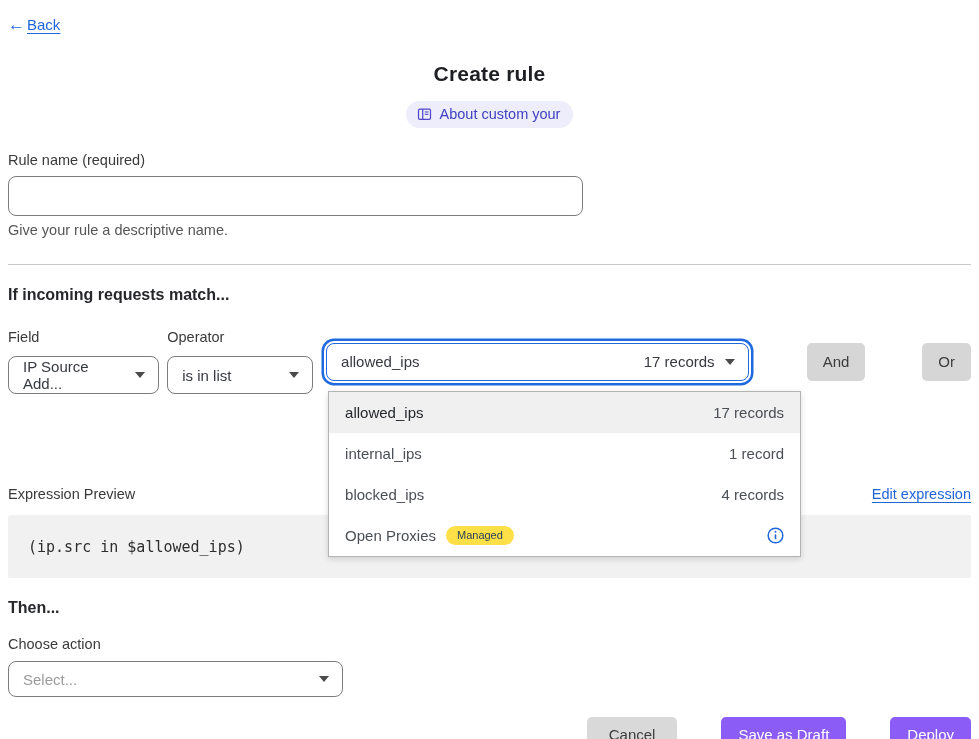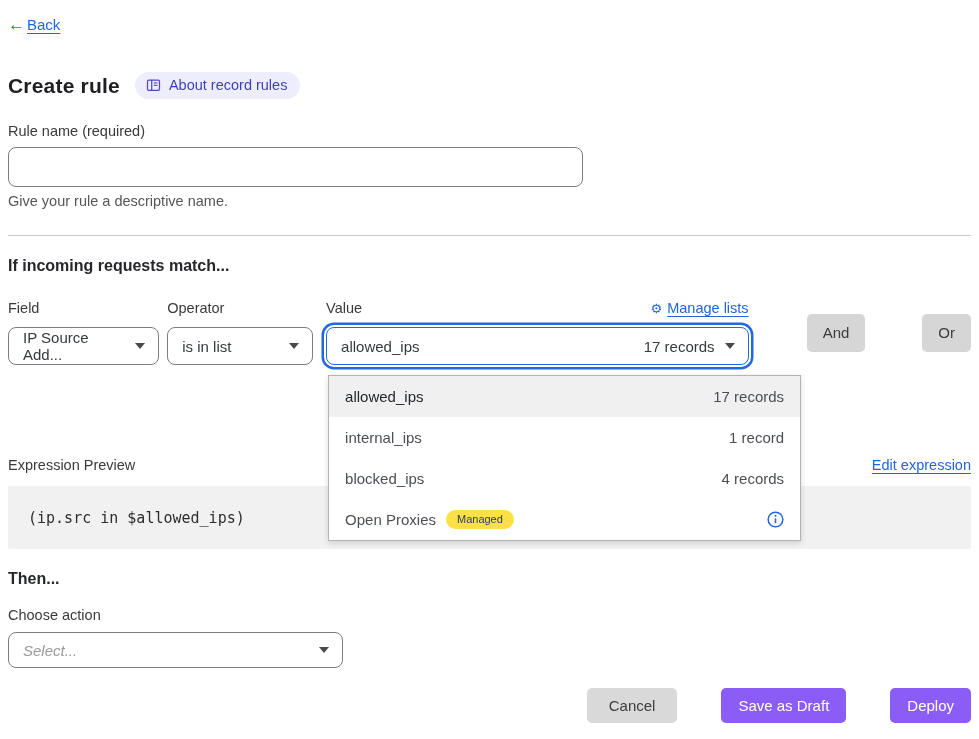--- a/index.html
+++ b/index.html
@@ -12,21 +12,21 @@
   }
   .container { position:relative; padding:0 8px; width:979px; }
 
   
   .back-link { display:inline-flex; align-items:center; gap:2px; margin-top:16px;
     color:#2166d9; font-size:15px; cursor:pointer; }
   .back-link .arrow { font-size:17px; line-height:1; }
   .back-link .txt { text-decoration:underline; text-underline-offset:3px; }
 
   
-  .title-row { display:flex; align-items:center; gap:15px; margin-top:39px; }
+  .title-row { display:flex; align-items:center; gap:15px; margin-top:29px;flex-direction:column; }
   h1 { margin:0; font-size:21px; font-weight:bold; color:#1e1f22; letter-spacing:.2px; }
   .about-badge { display:inline-flex; align-items:center; gap:8px;
     background:#ededfb; color:#3f3fc1; border-radius:15px;
     padding:5px 13px 6px 11px; font-size:14.5px; cursor:pointer; }
 
   
   .field-label { margin-top:24px; font-size:14.5px; color:#3a3a3a; }
   .rule-input { display:block; margin-top:8px; width:575px; height:40px;
     border:1px solid #7d7d7d; border-radius:8px; padding:0 12px; font-size:15px;
     font-family:"Liberation Sans", sans-serif; }
@@ -82,21 +82,21 @@
   .edit-link { color:#2166d9; font-size:14.5px; text-decoration:underline;
     text-underline-offset:3px; cursor:pointer; }
   .code-block { margin-top:13px; height:63px; background:#f1f1f1; border-radius:2px;
     display:flex; align-items:center; padding-left:20px;
     font-family:"DejaVu Sans Mono", monospace; font-size:15px; color:#2e2e2e; }
 
   
   .then-heading { margin-top:25px; }
   .action-label { margin-top:19px; }
   .action-select { margin-top:9px; width:335px; height:36px; }
-  .placeholder { color:#9a9a9a;font-style:italic; }
+  .placeholder { color:#9a9a9a; }
 
   
   .footer { display:flex; justify-content:flex-end; gap:0; margin-top:20px; }
   .footer .btn { height:35px; }
   .footer .btn-gray { padding:0 22px; background:#d9d9d9; }
   .btn-blue { background:#8b5cf6; color:#ffffff;text-align:right; }
   .footer .btn-blue { padding:0 17px; }
 
   .info-icon { display:inline-flex; cursor:pointer; }
 </style>
@@ -116,21 +116,21 @@
     <h1>Create rule</h1>
     <span class="about-badge">
       <span style="display:inline-flex;">
         <svg width="15" height="15" viewBox="0 0 16 16">
           <rect x="1.6" y="2.2" width="12.8" height="11" rx="1.4" fill="none" stroke="#4f46c8" stroke-width="1.3"></rect>
           <line x1="6.1" y1="2.2" x2="6.1" y2="13.2" stroke="#4f46c8" stroke-width="1.3"></line>
           <line x1="8.3" y1="5.3" x2="12.2" y2="5.3" stroke="#4f46c8" stroke-width="1.2"></line>
           <line x1="8.3" y1="7.8" x2="12.2" y2="7.8" stroke="#4f46c8" stroke-width="1.2"></line>
         </svg>
       </span>
-      <span>About record rules</span>
+      <span>About custom your</span>
     </span>
   </div>
 
   
   <div class="field-label">Rule name (required)</div>
   <input class="rule-input" type="text" value="" style="">
   <div class="helper">Give your rule a descriptive name.</div>
 
   <hr class="divider">
 
@@ -148,27 +148,20 @@
 
     <div class="col op-col">
       <div class="lbl">Operator</div>
       <div class="sel">
         <span>is in list</span>
         <span class="caret"></span>
       </div>
     </div>
 
     <div class="col value-col">
-      <div class="value-head">
-        <span class="lbl" style="margin-bottom:0;">Value</span>
-        <span class="manage-lists">
-          <span class="gear">⚙</span>
-          <span class="txt">Manage lists</span>
-        </span>
-      </div>
       <div class="sel sel-focused">
         <span>allowed_ips</span>
         <span class="right-group">
           <span>17 records</span>
           <span class="caret"></span>
         </span>
       </div>
 
       <div class="lists-menu">
         <div class="menu-row highlight">

